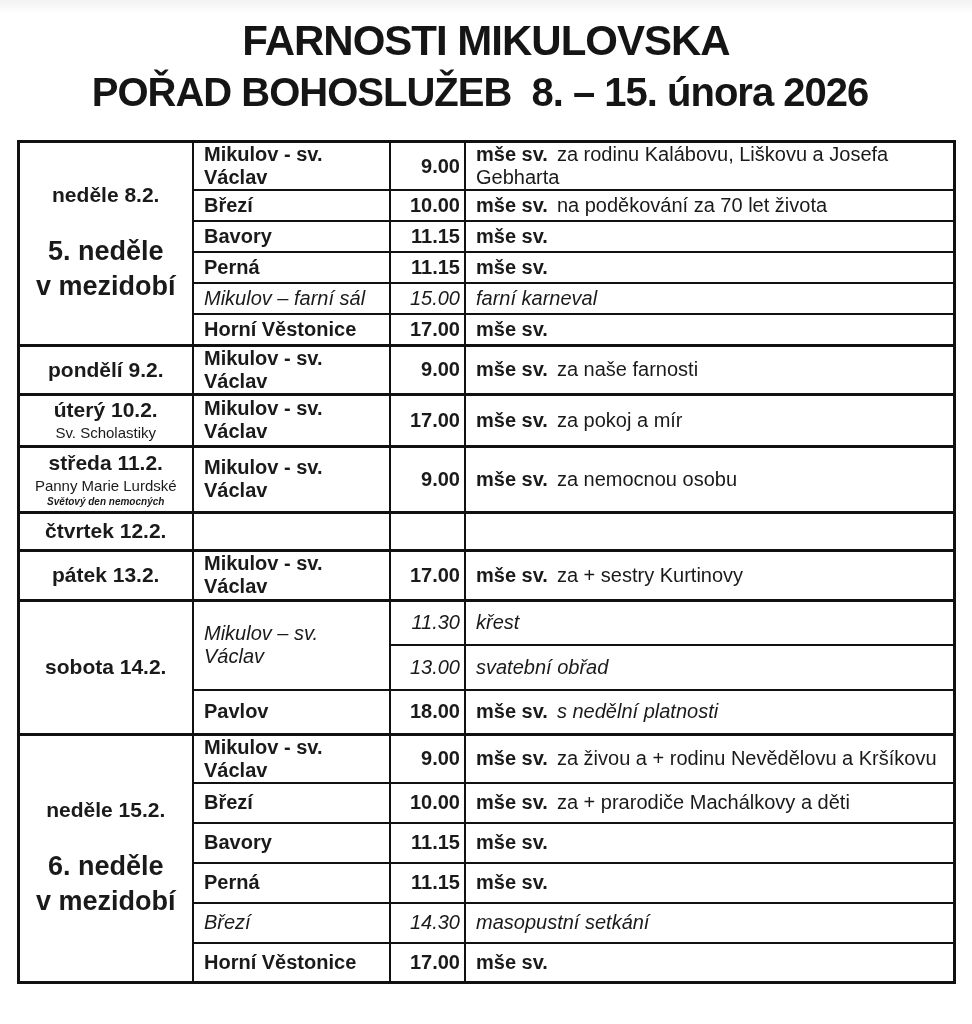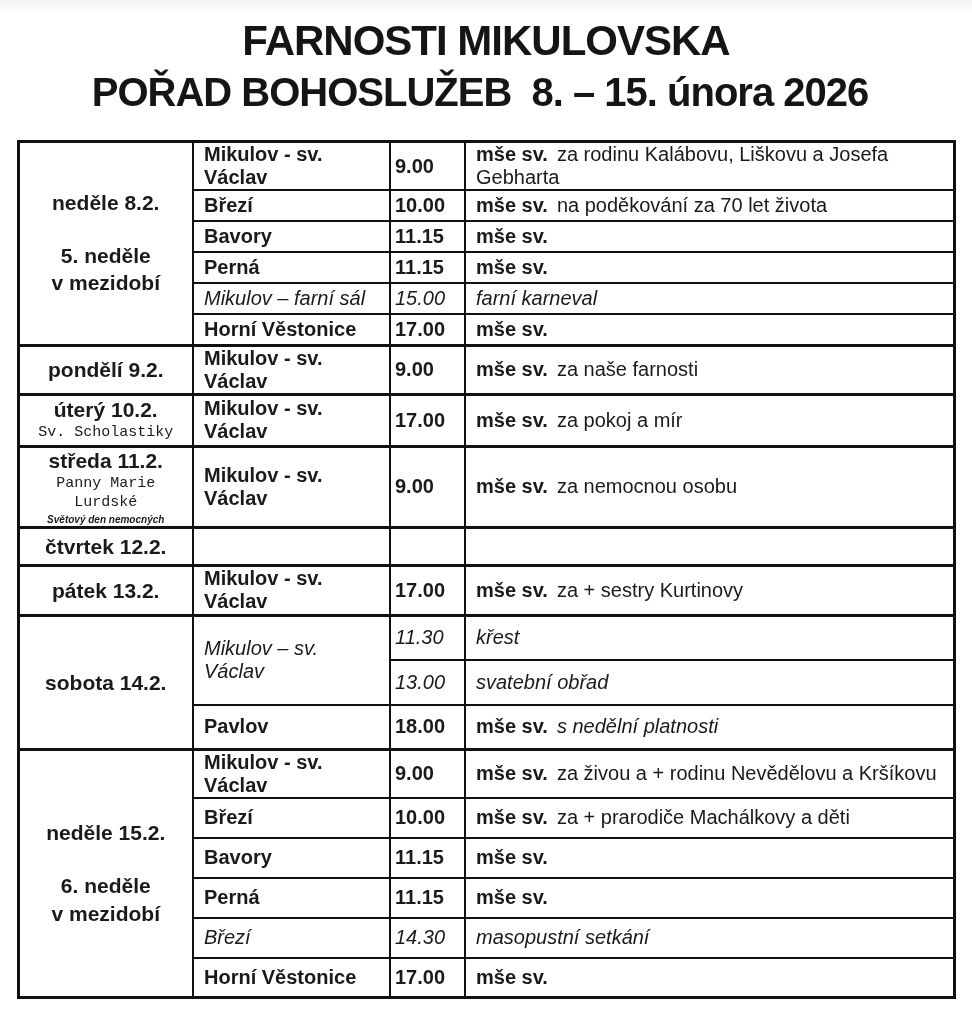--- a/index.html
+++ b/index.html
@@ -54,26 +54,26 @@
     font-size: 20px;
   }
   tr.gstart > td { border-top: 3px solid #111; }
   
   tr.h31 { height: 31px; } tr.h38 { height: 38px; } tr.h40 { height: 40px; }
   tr.h44 { height: 44px; } tr.h45 { height: 45px; } tr.h46 { height: 46px; }
   tr.h50 { height: 50px; } tr.h52 { height: 52px; } tr.h66 { height: 66px; }
   
   td.day-cell { text-align: center; }
   .day-title { font-weight: bold; font-size: 21px; line-height: 1.2; }
-  .day-sub   { font-weight: bold; font-size: 21px; line-height: 1.3; margin-top: 27px; }
-  .day-note1 { font-weight: normal; font-size: 15px; line-height: 1.3; margin-top: 1px; font-family: Liberation Mono, monospace; }
+  .day-sub   { font-weight: bold; font-size: 27px; line-height: 1.3; margin-top: 27px; }
+  .day-note1 { font-weight: normal; font-size: 15px; line-height: 1.3; margin-top: 1px; }
   .day-note2 { font-weight: bold; font-style: italic; font-size: 10px; line-height: 1.3; }
   
   td.place-cell { font-weight: bold; }
-  td.time-cell  { font-weight: bold; text-align: left; padding: 0 4px; }
+  td.time-cell  { font-weight: bold; text-align: right; padding: 0 4px; }
   td.desc-cell  { font-weight: normal; }
   .svc { font-weight: bold; margin-right: 9px; }
   .svc:empty { display: none; }
   .int { font-weight: normal; }
   
   td.it { font-style: italic; font-weight: normal; margin-left: 29px; }
   td.it .svc, td.it .int { font-weight: normal; }
   td.int-it .int { font-style: italic; }
 </style>
 </head>

